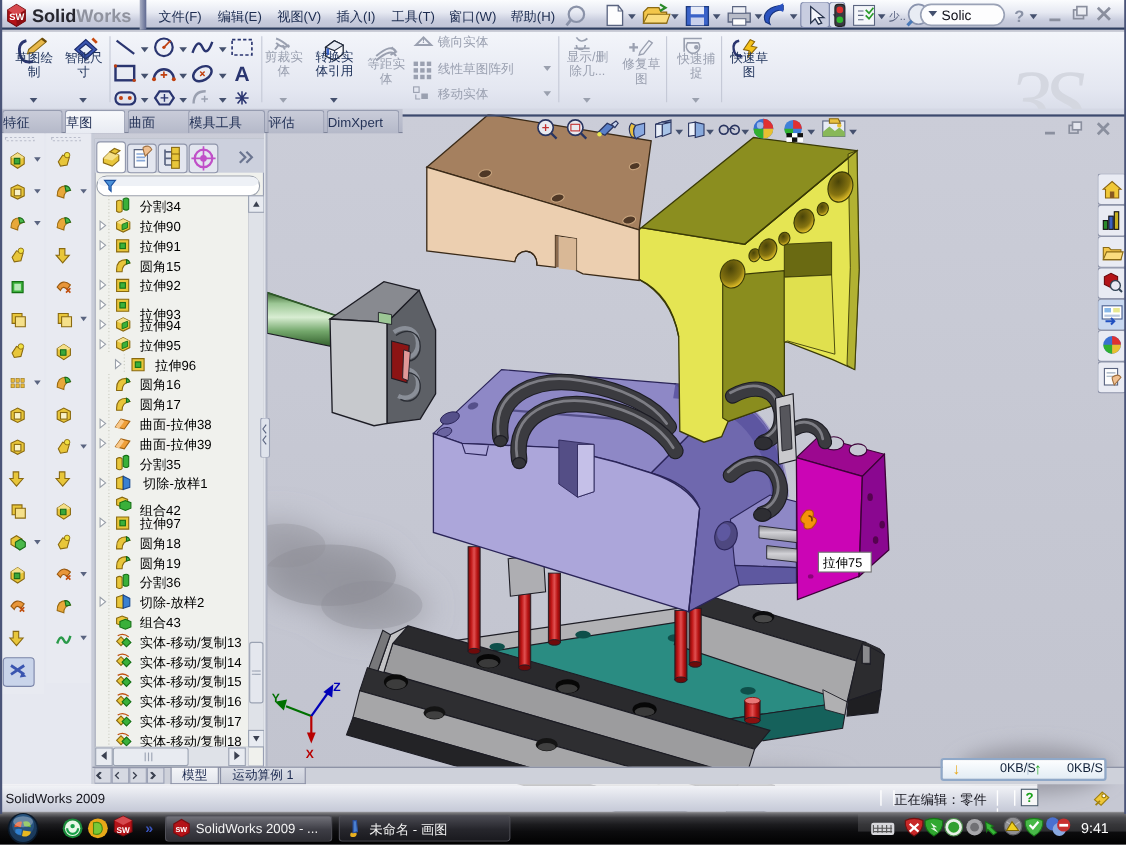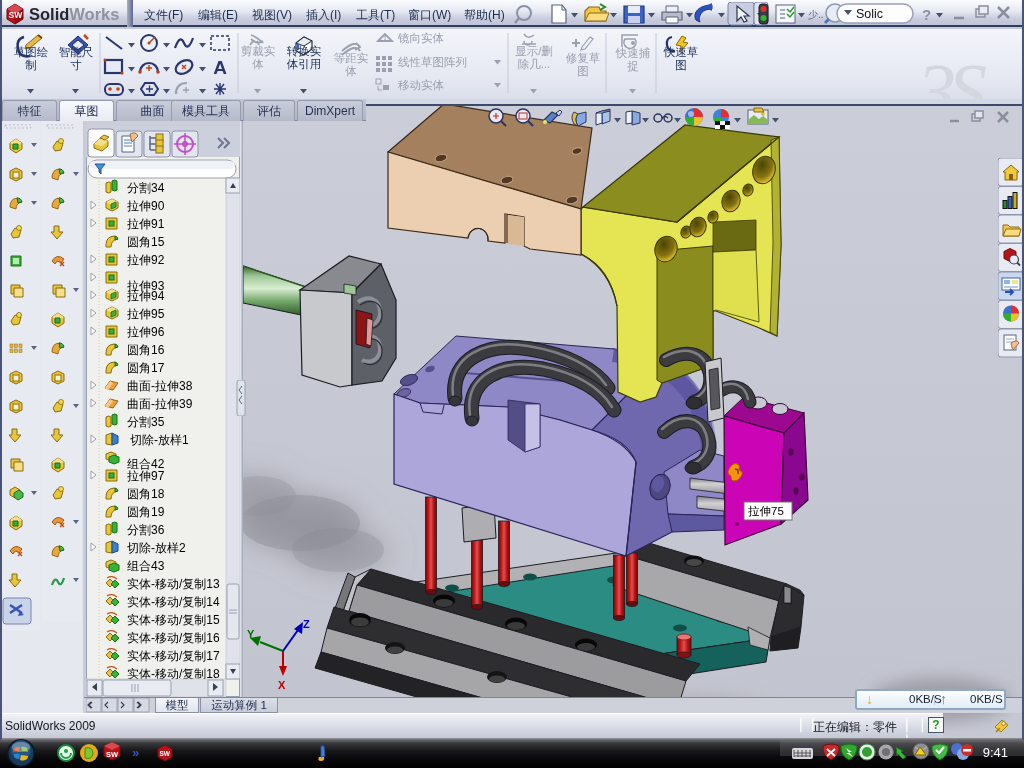--- a/index.html
+++ b/index.html
@@ -1,18 +1,18 @@
 <!DOCTYPE html>
 <html><head><meta charset="utf-8"><style>
 *{margin:0;padding:0;box-sizing:border-box;}
 html,body{width:1024px;height:768px;overflow:hidden;font-family:"Liberation Sans",sans-serif;}
 #page{position:relative;width:1024px;height:768px;background:#c6c8d3;}
 .abs{position:absolute;}
 .menu{top:7px;font-size:12px;color:#1c2c50;z-index:31;position:absolute;}
-.tab{position:absolute;top:100px;height:21px;line-height:20px;text-align:center;font-size:12px;color:#253358;background:linear-gradient(#c9ccd9,#b5b9c9);border:1px solid #969cb0;border-bottom:none;border-radius:3px 3px 0 0;z-index:31;}
+.tab{position:absolute;top:100px;height:21px;line-height:20px;font-size:12px;color:#253358;background:linear-gradient(#c9ccd9,#b5b9c9);border:1px solid #969cb0;border-bottom:none;border-radius:3px 3px 0 0;z-index:31;}
 .tab.act{background:linear-gradient(#f8f9fc,#e8ebf2);color:#1c2a50;z-index:32;}
 .trow{position:absolute;height:18px;font-size:12px;color:#000;white-space:nowrap;z-index:23;}
 .dtab{position:absolute;top:698px;height:15px;line-height:14px;font-size:11.5px;color:#1c2a50;text-align:center;border:1px solid #8a90a5;border-top:none;z-index:26;}
 .tbtn{position:absolute;top:741px;height:24px;border-radius:3px;border:1px solid #505058;color:#f2f2f2;font-size:12px;z-index:42;white-space:nowrap;overflow:hidden;}
 </style></head>
 <body>
 <div id="page">
 <svg class="abs" style="left:0;top:0;z-index:5" width="1024" height="768" viewBox="0 0 1024 768">
 <defs>
 <linearGradient id="vpbg" x1="0" y1="0" x2="0" y2="1">
@@ -673,21 +673,21 @@
         <line x1="13" y1="0" x2="13" y2="18" stroke="#c8cabe" stroke-dasharray="1,2"></line>
         <path d="M5,5 l5,4 l-5,4 z" fill="#fff" stroke="#9aa0aa" stroke-width="1"></path>
         <g transform="translate(18,1)">
           <path d="M2,5 L8,2 L14,5 L14,11 L8,14 L2,11 Z" fill="#e8c63a" stroke="#8a6a10" stroke-width="1"></path>
           <path d="M2,5 L8,2 L14,5 L8,8 Z" fill="#f5e08a"></path>
           <path d="M7,7 l5,-2 l0,5 l-5,2 z" fill="#3ab03a" stroke="#147014" stroke-width="0.8"></path>
         </g>
       </svg>
       <span style="position:absolute;left:41px;top:2px">拉伸95</span>
     </div>
-<div class="trow" style="left:86px;top:322px;width:140px">
+<div class="trow" style="left:100px;top:322px;width:140px">
       <svg style="position:absolute;left:0;top:0" width="140" height="18">
         <line x1="13" y1="0" x2="13" y2="18" stroke="#c8cabe" stroke-dasharray="1,2"></line>
         <path d="M5,5 l5,4 l-5,4 z" fill="#fff" stroke="#9aa0aa" stroke-width="1"></path>
         <g transform="translate(18,1)">
           <path d="M2,3 L13,3 L13,14 L2,14 Z" fill="#e8c63a" stroke="#8a6a10" stroke-width="1"></path>
           <rect x="5" y="6" width="5" height="5" fill="#3ab03a" stroke="#147014"></rect>
         </g>
       </svg>
       <span style="position:absolute;left:41px;top:2px">拉伸96</span>
     </div>
@@ -1058,24 +1058,30 @@
       <circle cx="66" cy="15" r="7" fill="#e8f8e8"></circle>
       <path d="M61,15 a5,5 0 1 0 10,0" fill="none" stroke="#18a048" stroke-width="2"></path>
       <circle cx="66" cy="13" r="2" fill="#18a048"></circle>
 <circle cx="89" cy="15" r="9" fill="#e8a818"></circle>
       <path d="M85,10 q8,-2 8,6 q-1,6 -8,4 z" fill="#78c838" stroke="#4a8a10"></path>
 <path d="M104,8 L112,4 L120,8 L120,18 L112,22 L104,18 Z" fill="#b41318" stroke="#7a0c10" stroke-width="1"></path>
       <path d="M104,8 L112,4 L120,8 L112,12 Z" fill="#d6494e"></path>
       <text x="106" y="19" font-size="7.5" fill="#fff" text-anchor="start" font-family="Liberation Sans, sans-serif" font-weight="bold">SW</text>
 <text x="132" y="19" font-size="13" fill="#3a55c0" text-anchor="start" font-family="Liberation Sans, sans-serif" font-weight="bold">»</text>
 </svg>
+<div class="tbtn" style="left:150px;width:152px;background:linear-gradient(#72727a,#3e3e46 55%,#2e2e34)">
+      <span style="position:absolute;left:27px;top:4px">SolidWorks 2009 - ...</span>
+    </div>
 <svg class="abs" style="left:156px;top:743px;z-index:43" width="18" height="18">
       <path d="M2,6 L9,2 L16,6 L16,14 L9,18 L2,14 Z" fill="#b41318" stroke="#7a0c10" stroke-width="1"></path>
       <text x="3.5" y="13" font-size="6.5" fill="#fff" text-anchor="start" font-family="Liberation Sans, sans-serif" font-weight="bold">SW</text>
     </svg>
+<div class="tbtn" style="left:308px;width:156px;background:linear-gradient(#4a4a52,#26262c 55%,#1a1a1f)">
+      <span style="position:absolute;left:27px;top:4px">未命名 - 画图</span>
+    </div>
 <svg class="abs" style="left:314px;top:743px;z-index:43" width="18" height="18">
       <path d="M5,14 q-2,4 2,4 q4,0 3,-4 z" fill="#e8b020"></path>
       <path d="M7,3 l3,0 l1,10 l-4,1 z" fill="#4a80d0" stroke="#2a50a0" stroke-width="1"></path>
     </svg>
 <svg class="abs" style="left:780px;top:738px;z-index:42" width="244" height="30">
 <rect x="0" y="2" width="244" height="16" fill="#78787c" opacity="0.3"></rect>
 <rect x="12" y="10" width="21" height="11" rx="2" fill="#d8d8dc"></rect>
       <g stroke="#555" stroke-width="1">
 <line x1="14" y1="12" x2="14" y2="19"></line>
 <line x1="18" y1="12" x2="18" y2="19"></line>

